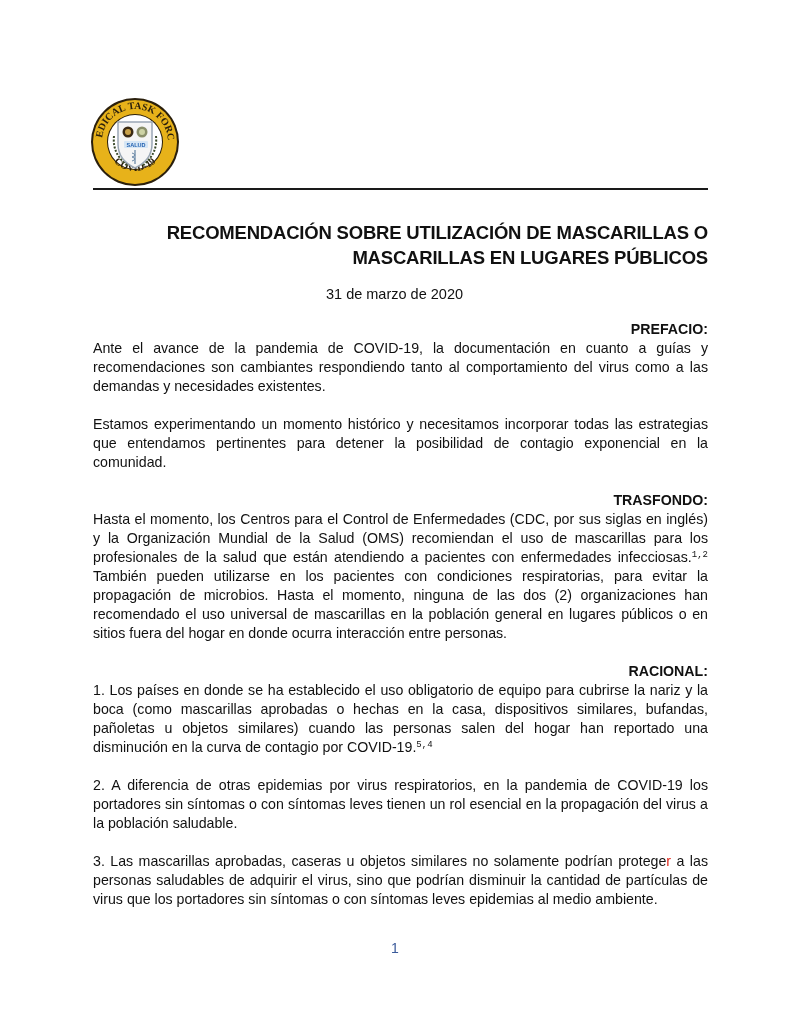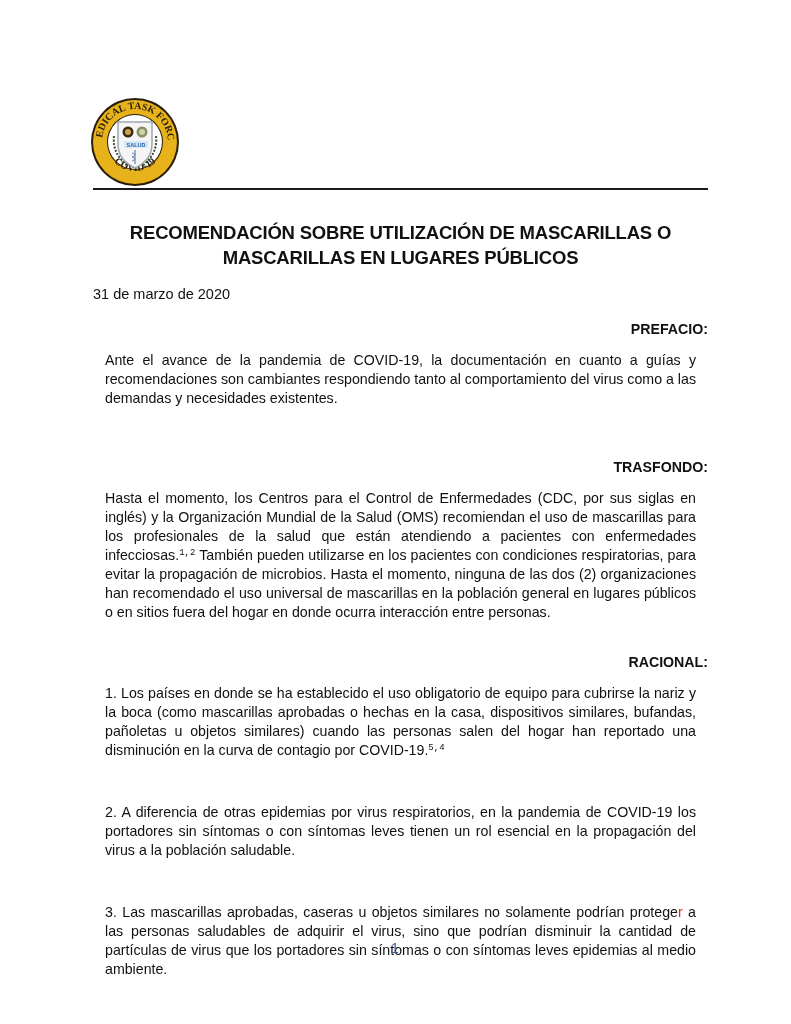--- a/index.html
+++ b/index.html
@@ -3,28 +3,28 @@
   <meta charset="utf-8">
   <style>
     html, body { margin: 0; padding: 0; background: #ffffff; }
     body { width: 791px; height: 1024px; position: relative; overflow: hidden;
            font-family: "Liberation Sans", sans-serif; color: #111; }
     .page { position: absolute; left: 0; top: 0; width: 791px; height: 1024px; background: #fff; }
 
     .logo { position: absolute; left: 88px; top: 96px; width: 116px; height: 92px; }
     .rule { position: absolute; left: 93px; top: 188px; width: 615px; height: 0; border-top: 2px solid #1a1a1a; }
 
-    .title { position: absolute; left: 93px; top: 220px; width: 615px; text-align: center;
+    .title { position: absolute; left: 93px; top: 220px; width: 615px; text-align: right;
              font-weight: bold; font-size: 18.5px; line-height: 25px; color: #111; letter-spacing: -0.2px; }
-    .date { position: absolute; left: 93px; top: 286px; width: 615px; text-align: left;
+    .date { position: absolute; left: 87px; top: 286px; width: 615px; text-align: center;
             font-size: 14.5px; color: #111; }
 
     .body { position: absolute; left: 93px; top: 320px; width: 615px; font-size: 14.2px; line-height: 19px; }
     .heading { font-weight: bold; margin: 0; text-align: right; }
-    .para { margin: 12px; text-align: justify; }
+    .para { margin: 0; text-align: justify; }
     .gap { height: 19px; }
     sup { font-size: 9px; line-height: 0; vertical-align: 5px; font-family: Liberation Mono, monospace; }
     .red { color: #e0261b; }
 
     .page-number { position: absolute; left: 385px; top: 940px; width: 20px; text-align: center;
                    font-size: 14px; color: #3a5a9a; }
   </style>
 </head>
 <body>
 
@@ -66,20 +66,21 @@
     <div>RECOMENDACIÓN SOBRE UTILIZACIÓN DE MASCARILLAS O</div>
     <div>MASCARILLAS EN LUGARES PÚBLICOS</div>
   </div>
 
   <div class="date">31 de marzo de 2020</div>
 
   <div class="body">
     <p class="heading">PREFACIO:</p>
     <p class="para">Ante el avance de la pandemia de COVID-19, la documentación en cuanto a guías y recomendaciones son cambiantes respondiendo tanto al comportamiento del virus  como a las demandas y necesidades existentes.</p>
     <div class="gap"></div>
+    <p class="para">Estamos experimentando un momento histórico y necesitamos incorporar todas las estrategias que entendamos pertinentes para detener la posibilidad de contagio exponencial en la comunidad.</p>
     <div class="gap"></div>
 
     <p class="heading">TRASFONDO:</p>
     <p class="para"><span>Hasta el momento, los Centros para el Control de Enfermedades (CDC, por sus siglas en inglés) y la Organización Mundial de la Salud (OMS) recomiendan el uso de mascarillas para los profesionales de la salud que están atendiendo a pacientes con enfermedades infecciosas.</span><sup>1,2</sup><span> También pueden utilizarse en los pacientes con condiciones respiratorias, para evitar la propagación de microbios. Hasta el momento, ninguna de las dos (2) organizaciones han recomendado el uso universal de mascarillas en la población general en lugares públicos o en sitios fuera del hogar en donde ocurra interacción entre personas.</span></p>
     <div class="gap"></div>
 
     <p class="heading">RACIONAL:</p>
     <p class="para"><span>1. Los países en donde se ha establecido el uso obligatorio de equipo para cubrirse la nariz y la boca (como mascarillas aprobadas o hechas en la casa, dispositivos similares, bufandas, pañoletas u objetos similares) cuando las personas salen del hogar han reportado una disminución en la curva de contagio por COVID-19.</span><sup>5,4</sup></p>
     <div class="gap"></div>
     <p class="para">2. A diferencia de otras epidemias por virus respiratorios, en la pandemia de COVID-19 los portadores sin síntomas o con síntomas leves tienen un rol esencial en la propagación del virus a la población saludable.</p>

